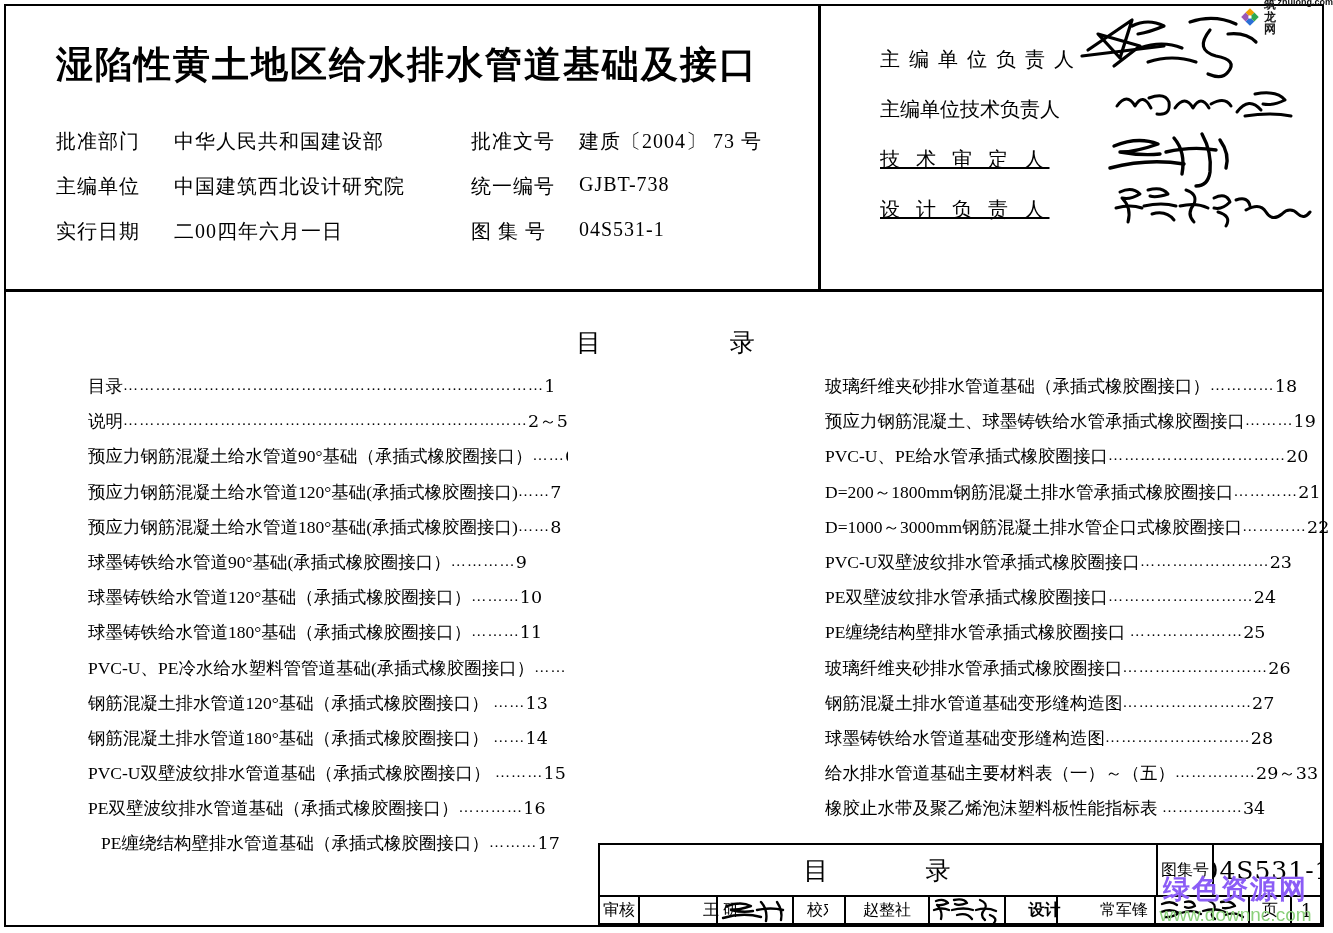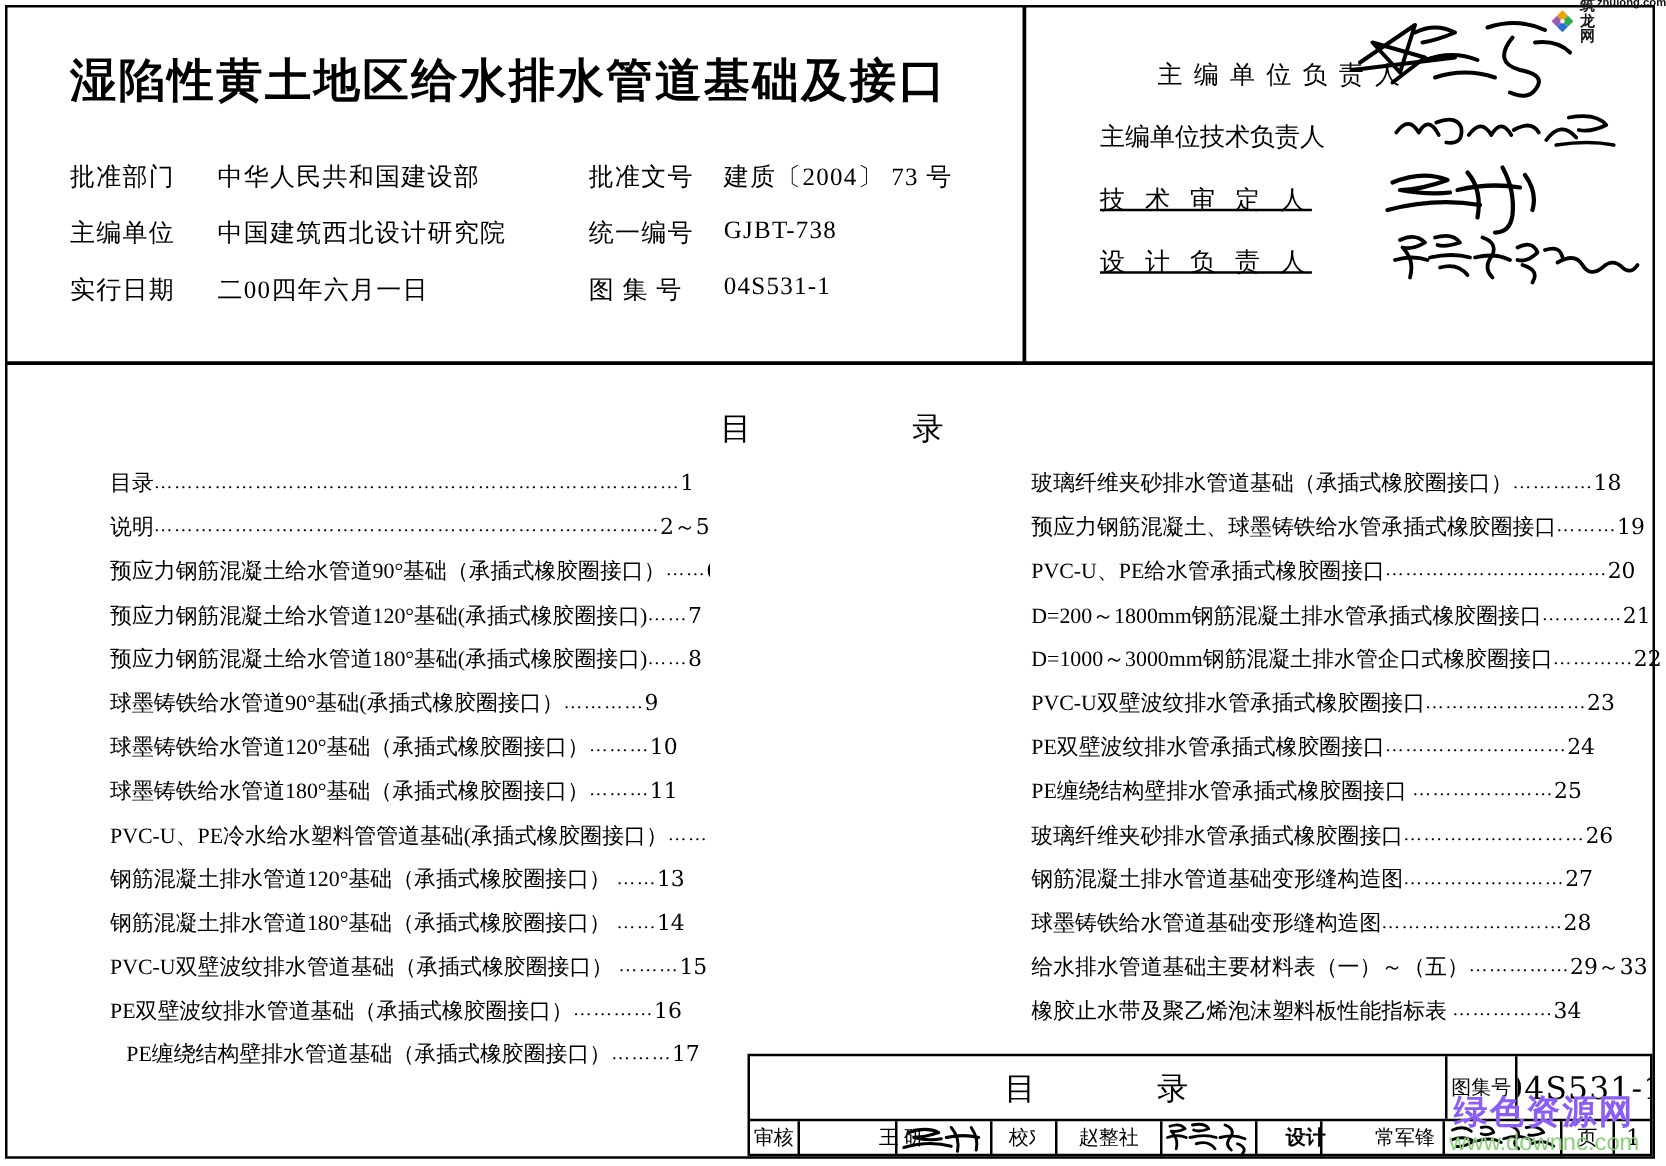--- a/index.html
+++ b/index.html
@@ -107,21 +107,21 @@
     height: 50px;
     white-space: nowrap;
   }
   .sig-label {
     position: absolute;
     left: 50px;
     top: 6px;
     font-size: 20px;
     width: 215px;
   }
-  .sig-label.track-wide { letter-spacing: 9px; margin-left: 46px; }
+  .sig-label.track-wide { letter-spacing: 9px; }
   .sig-label.track-mid  { letter-spacing: 5.5px; text-decoration: underline; }
   .sig-label.track-none { letter-spacing: 0px; }
   .sig-mark {
     position: absolute;
     font-family: "DejaVu Serif", "Liberation Serif", serif;
     color: #000;
   }
 
   
   .toc-heading {

